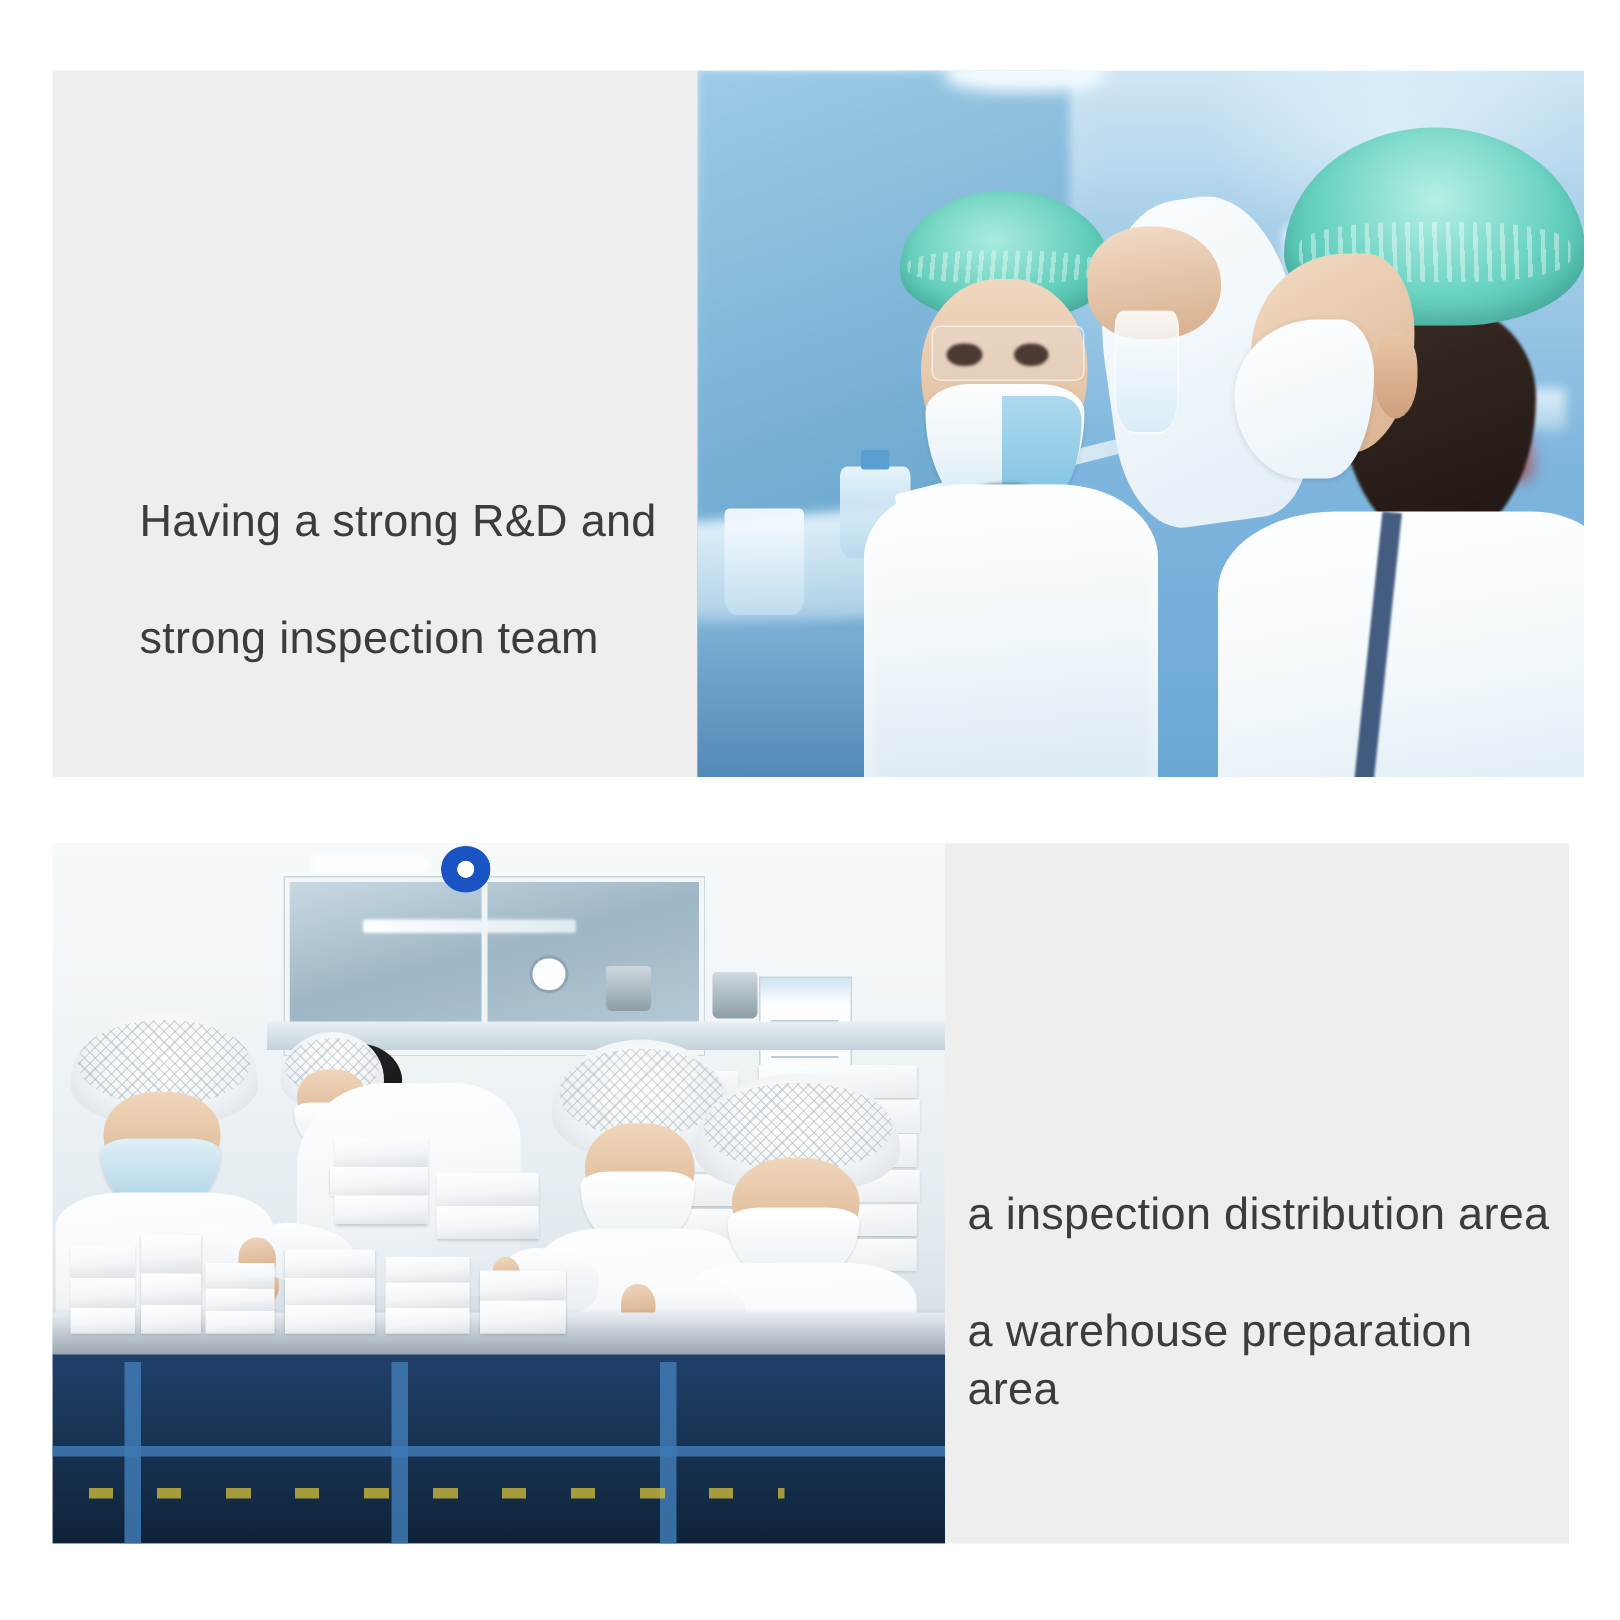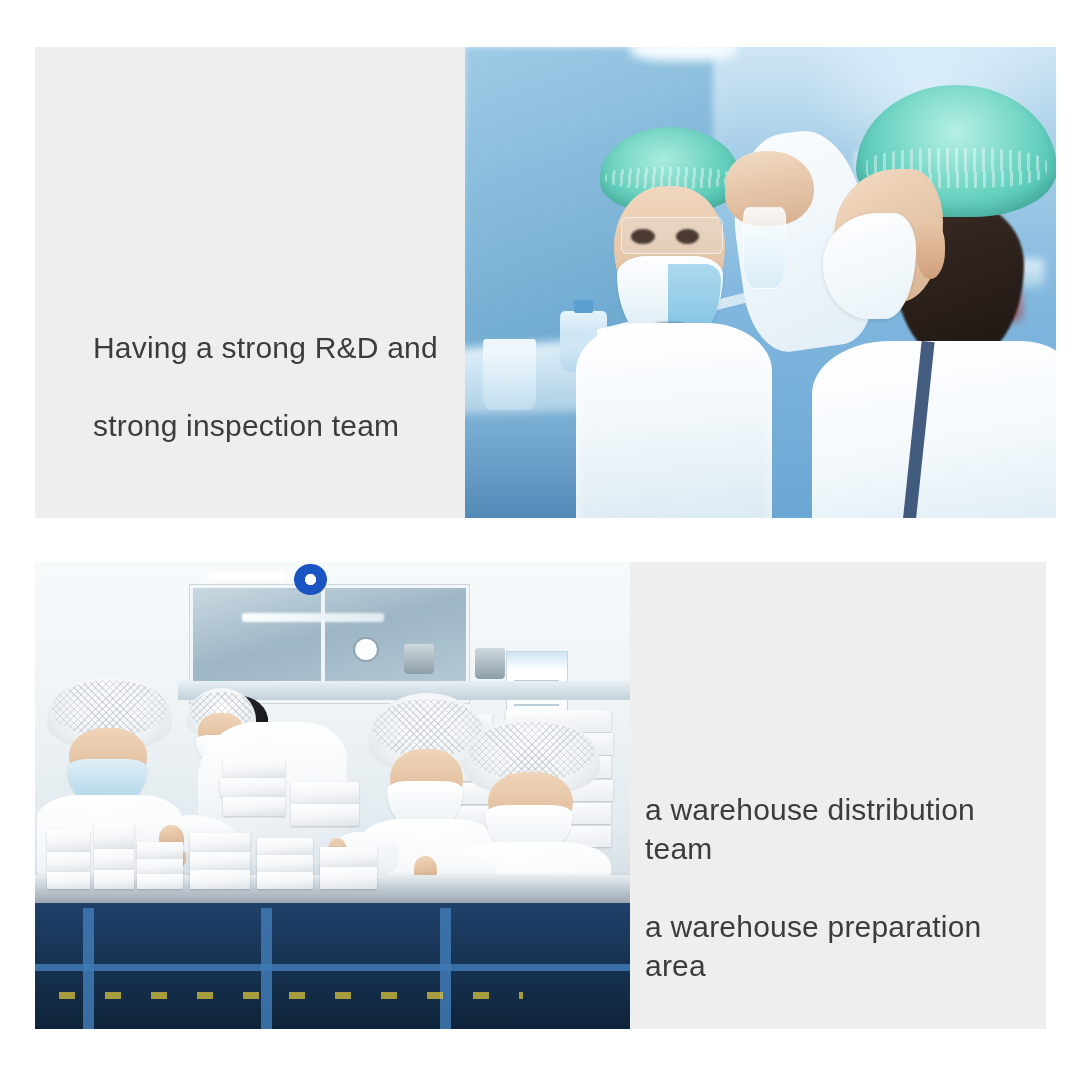--- a/index.html
+++ b/index.html
@@ -490,18 +490,18 @@
       <div class="box" style="left:6%;top:0%;width:40%;height:16%;"></div>
       <div class="box" style="left:4%;top:16%;width:42%;height:16%;"></div>
       <div class="box" style="left:6%;top:32%;width:40%;height:16%;"></div>
       <div class="box" style="left:50%;top:20%;width:44%;height:18%;"></div>
       <div class="box" style="left:50%;top:38%;width:44%;height:18%;"></div>
     </div>
   </div>
 
   <div class="panel grey" id="bot-grey">
     <div class="caption" id="bot-caption" style="left:15px;top:189px;">
-      <span>a warehouse distribution team</span><br>
+      <span>a inspection distribution area</span><br>
       <span>a warehouse preparation area</span>
     </div>
   </div>
 
 </div>
 
 </body></html>

